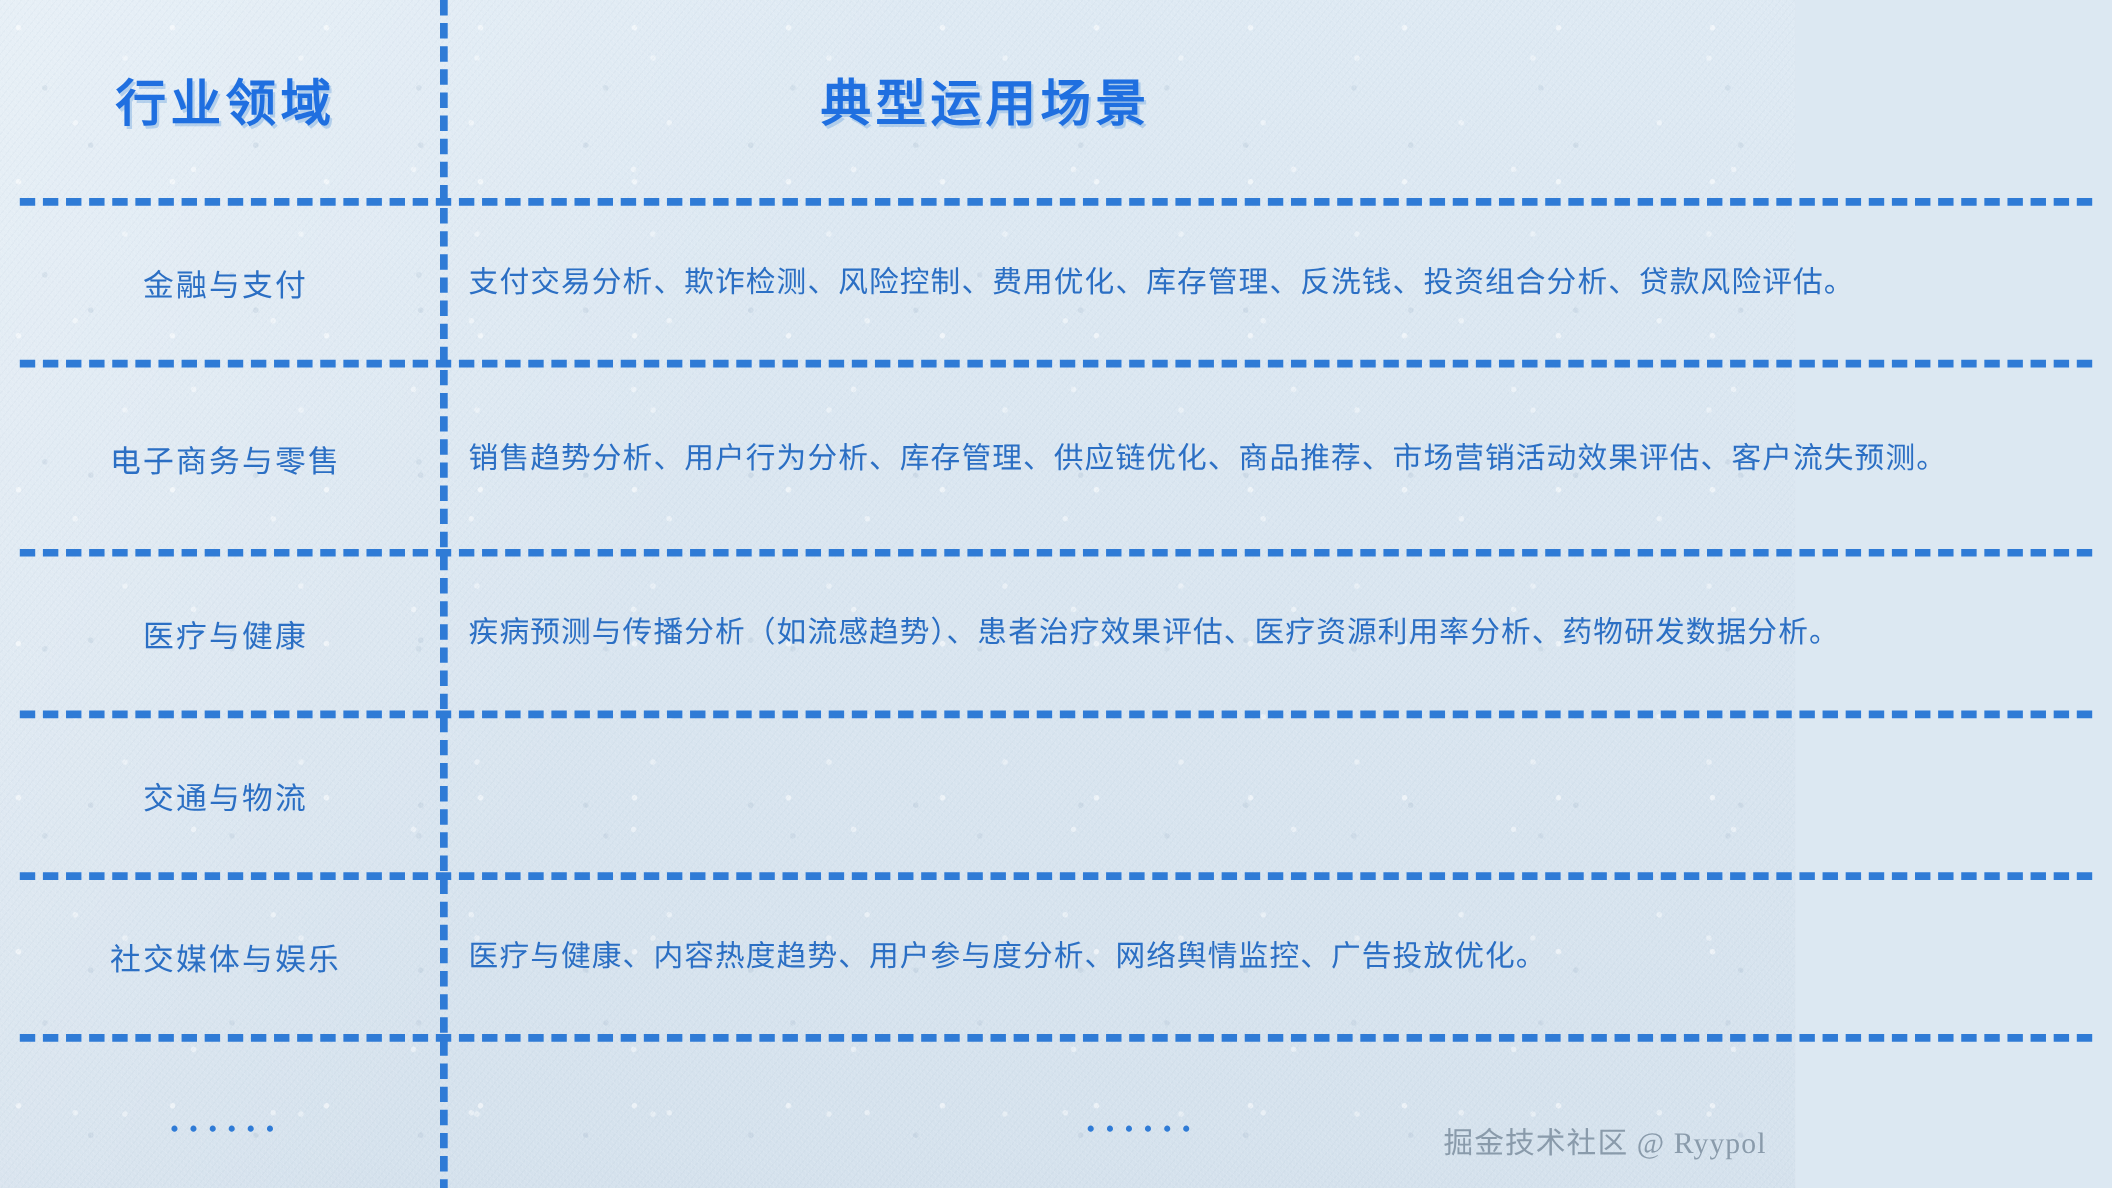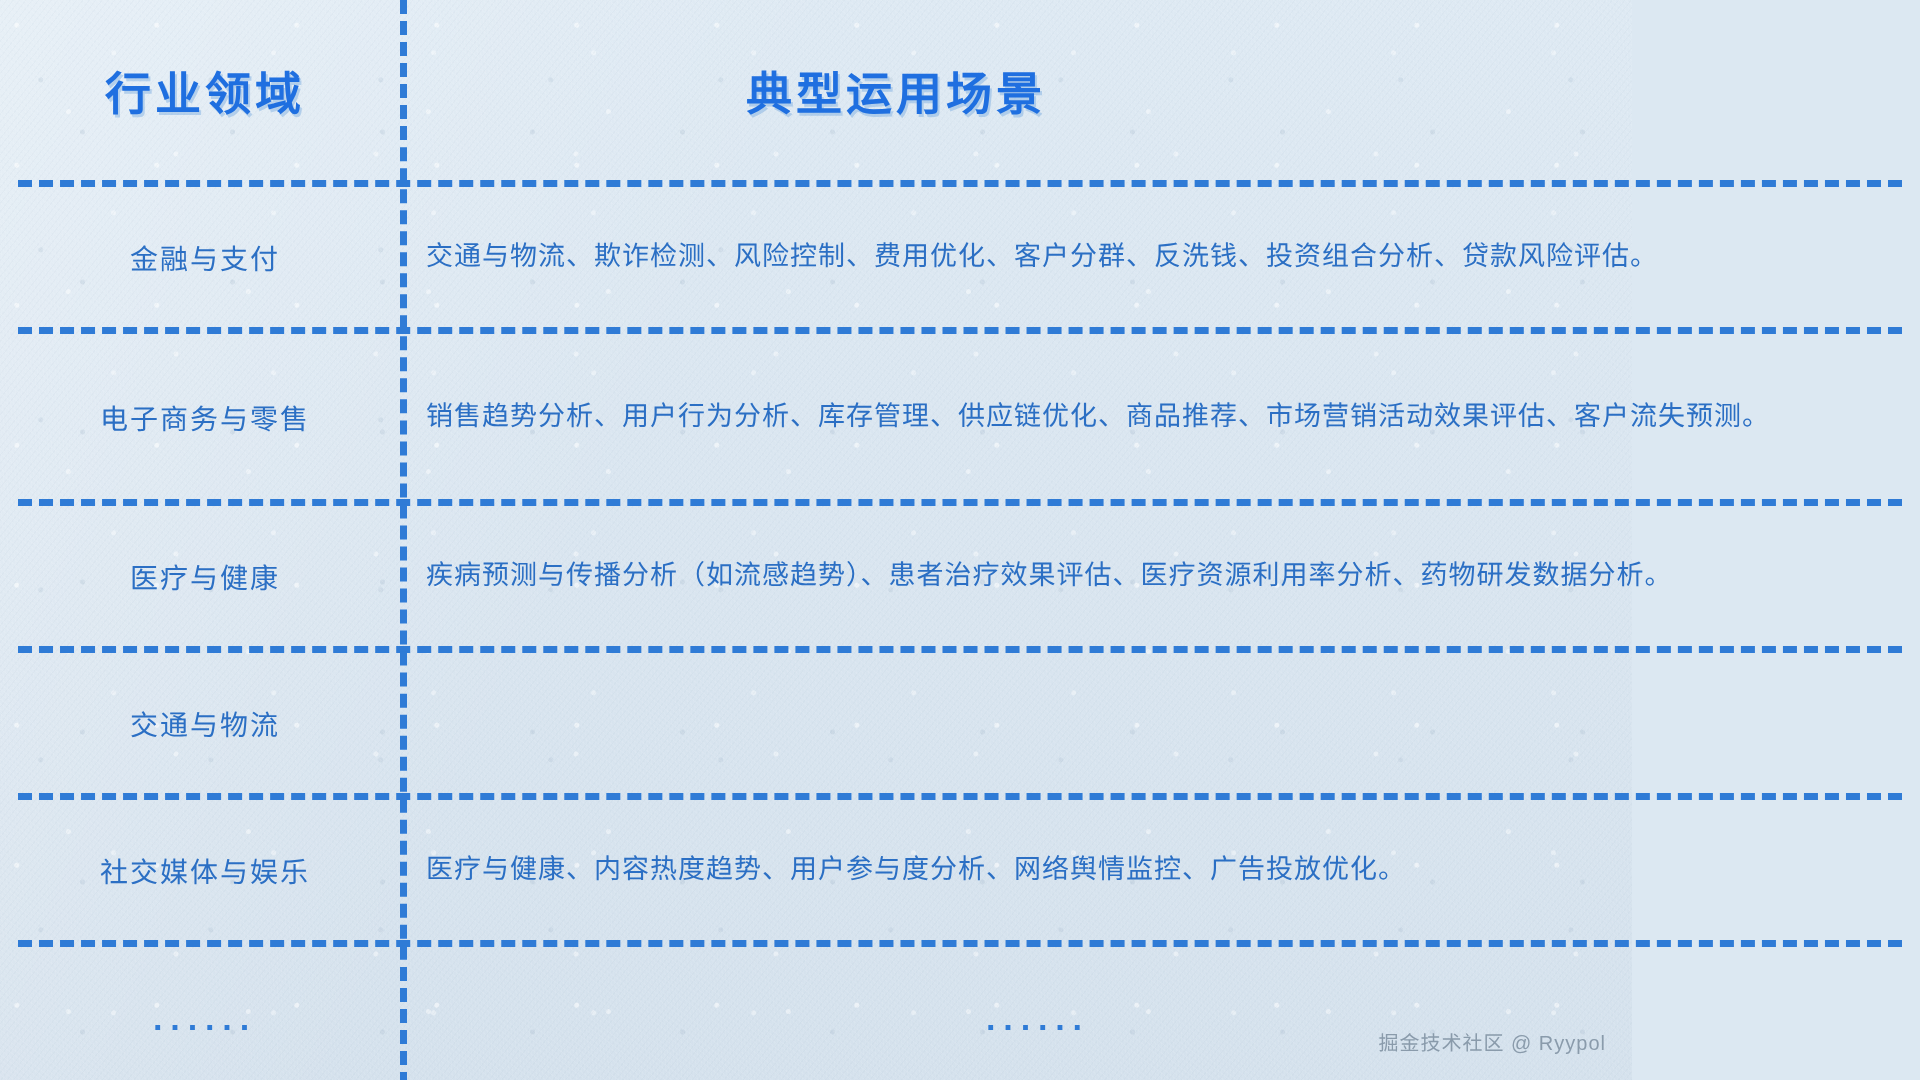--- a/index.html
+++ b/index.html
@@ -26,20 +26,21 @@
       radial-gradient(circle at 38% 62%, rgba(255,255,255,0.45) 0 2px, rgba(255,255,255,0) 3px),
       radial-gradient(circle at 71% 33%, rgba(255,255,255,0.40) 0 2px, rgba(255,255,255,0) 3px),
       radial-gradient(circle at 88% 77%, rgba(255,255,255,0.45) 0 2px, rgba(255,255,255,0) 3px),
       radial-gradient(circle at 55% 88%, rgba(160,180,200,0.25) 0 2px, rgba(255,255,255,0) 3px),
       radial-gradient(circle at 24% 47%, rgba(160,180,200,0.22) 0 2px, rgba(255,255,255,0) 3px),
       linear-gradient(115deg, rgba(255,255,255,0.28) 0%, rgba(255,255,255,0) 40%),
       linear-gradient(0deg, rgba(200,214,228,0.35), rgba(226,237,246,0.35));
     background-size:
       140px 140px, 180px 180px, 160px 160px, 200px 200px,
       150px 150px, 170px 170px, 100% 100%, 100% 100%;
+    font-family: Liberation Serif, serif;
   }
   .grain {
     position: absolute;
     inset: 0;
     pointer-events: none;
     opacity: 0.35;
     background-image:
       repeating-linear-gradient(37deg, rgba(255,255,255,0.22) 0 1px, rgba(255,255,255,0) 1px 4px),
       repeating-linear-gradient(-52deg, rgba(150,170,190,0.16) 0 1px, rgba(255,255,255,0) 1px 5px),
       repeating-linear-gradient(84deg, rgba(255,255,255,0.14) 0 1px, rgba(255,255,255,0) 1px 3px);
@@ -128,21 +129,21 @@
     letter-spacing: 6px;
     font-weight: 700;
   }
   .dots-row .col-content .dots { margin-left: 560px; }
 
   .watermark {
     position: absolute;
     right: 26px;
     bottom: 24px;
     color: #7d8fa0;
-    font-size: 20px;
+    font-size: 27px;
     letter-spacing: 1px;
     opacity: 0.85;
   }
 </style>
 </head>
 <body>
 
 <div class="page">
   <div class="grain"></div>
 
@@ -159,21 +160,21 @@
       </div>
     </div>
 
     <div class="hrule"></div>
 
     <div class="row body-row">
       <div class="col-label">
         <span>金融与支付</span>
       </div>
       <div class="col-content">
-        <span>交通与物流、欺诈检测、风险控制、费用优化、客户分群、反洗钱、投资组合分析、贷款风险评估。</span>
+        <span>支付交易分析、欺诈检测、风险控制、费用优化、库存管理、反洗钱、投资组合分析、贷款风险评估。</span>
       </div>
     </div>
 
     <div class="hrule"></div>
 
     <div class="row body-row row-tall">
       <div class="col-label">
         <span>电子商务与零售</span>
       </div>
       <div class="col-content">

